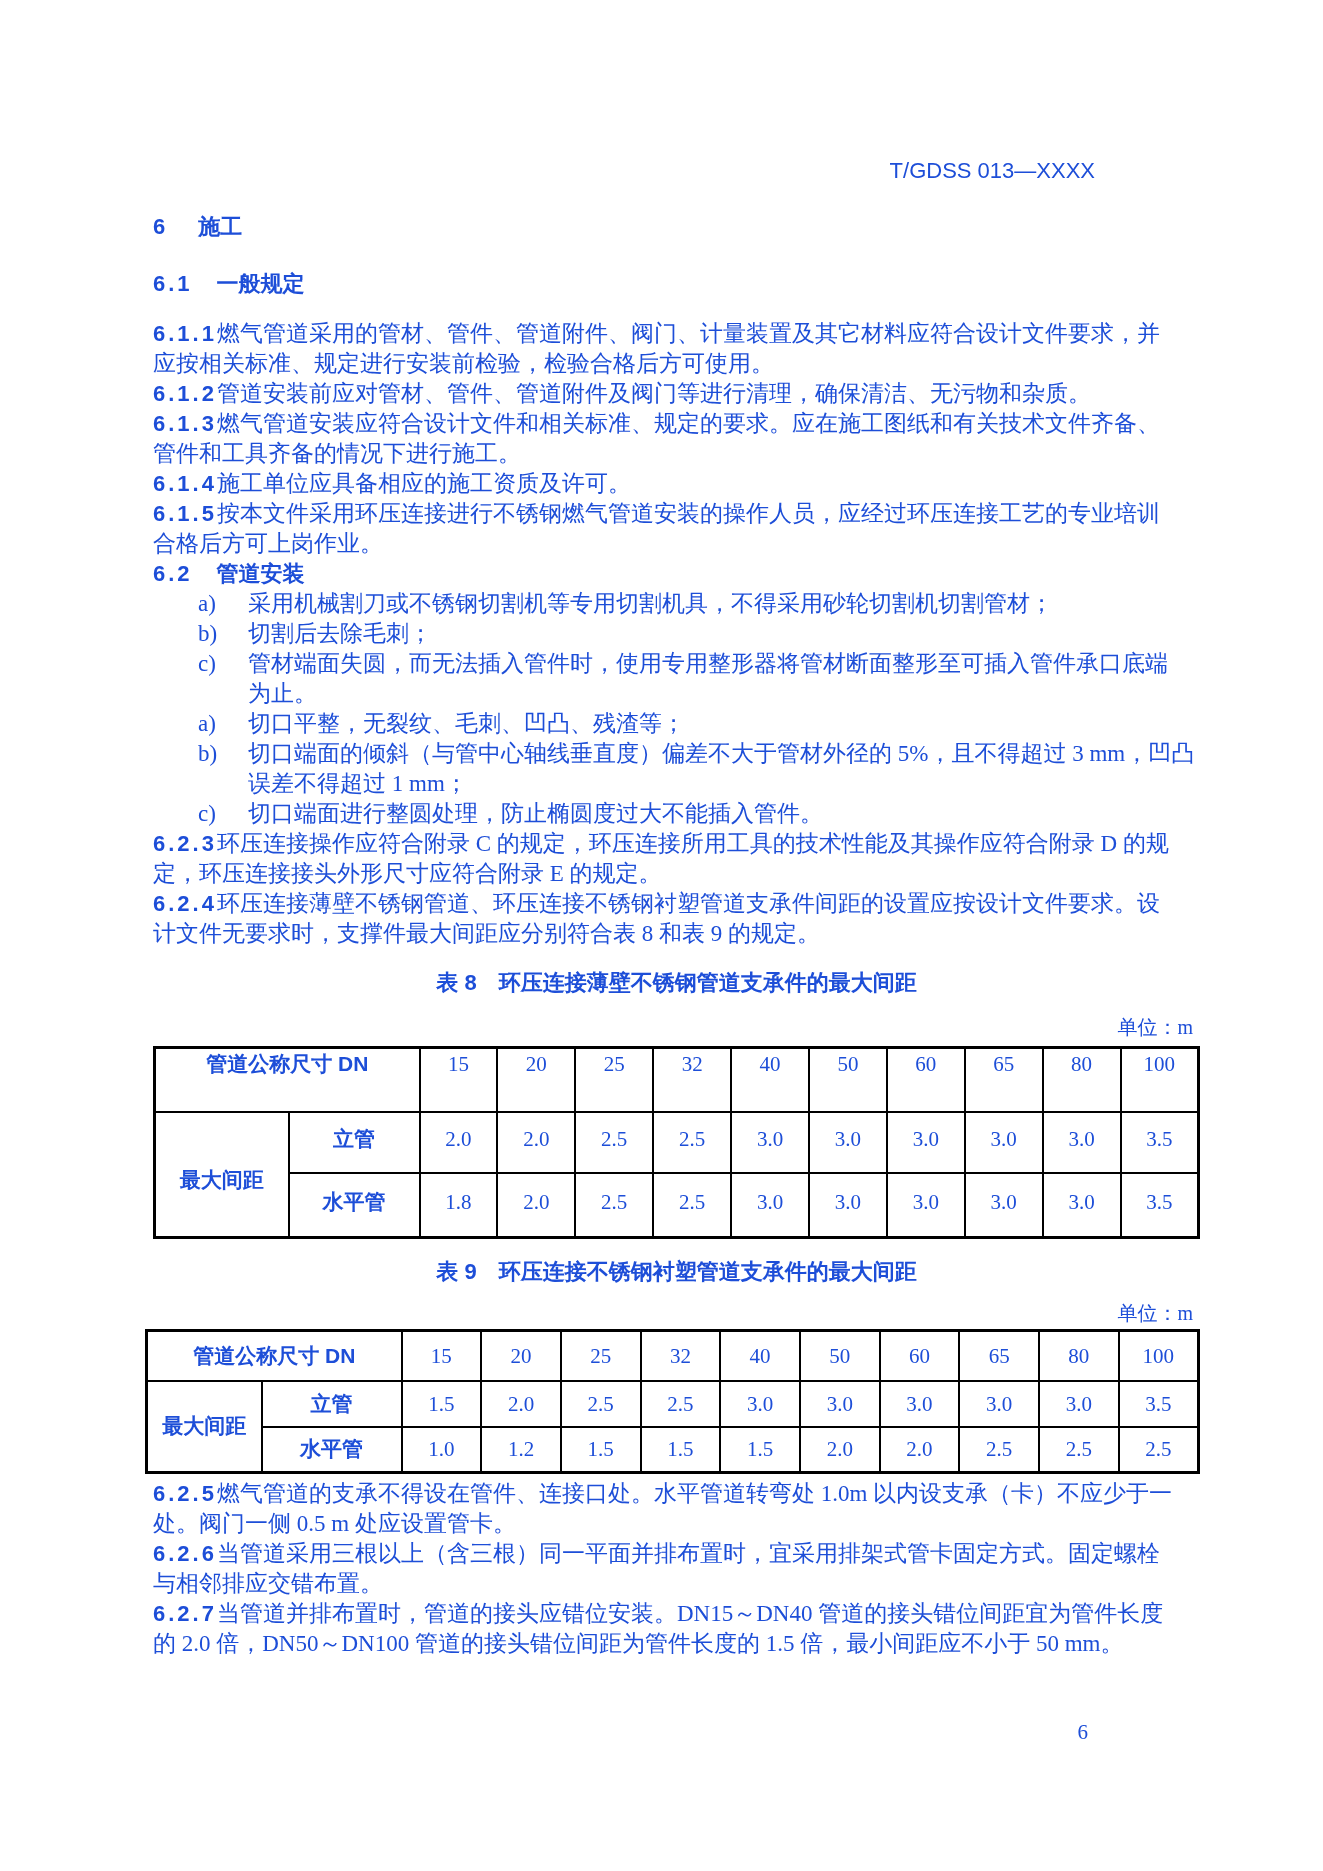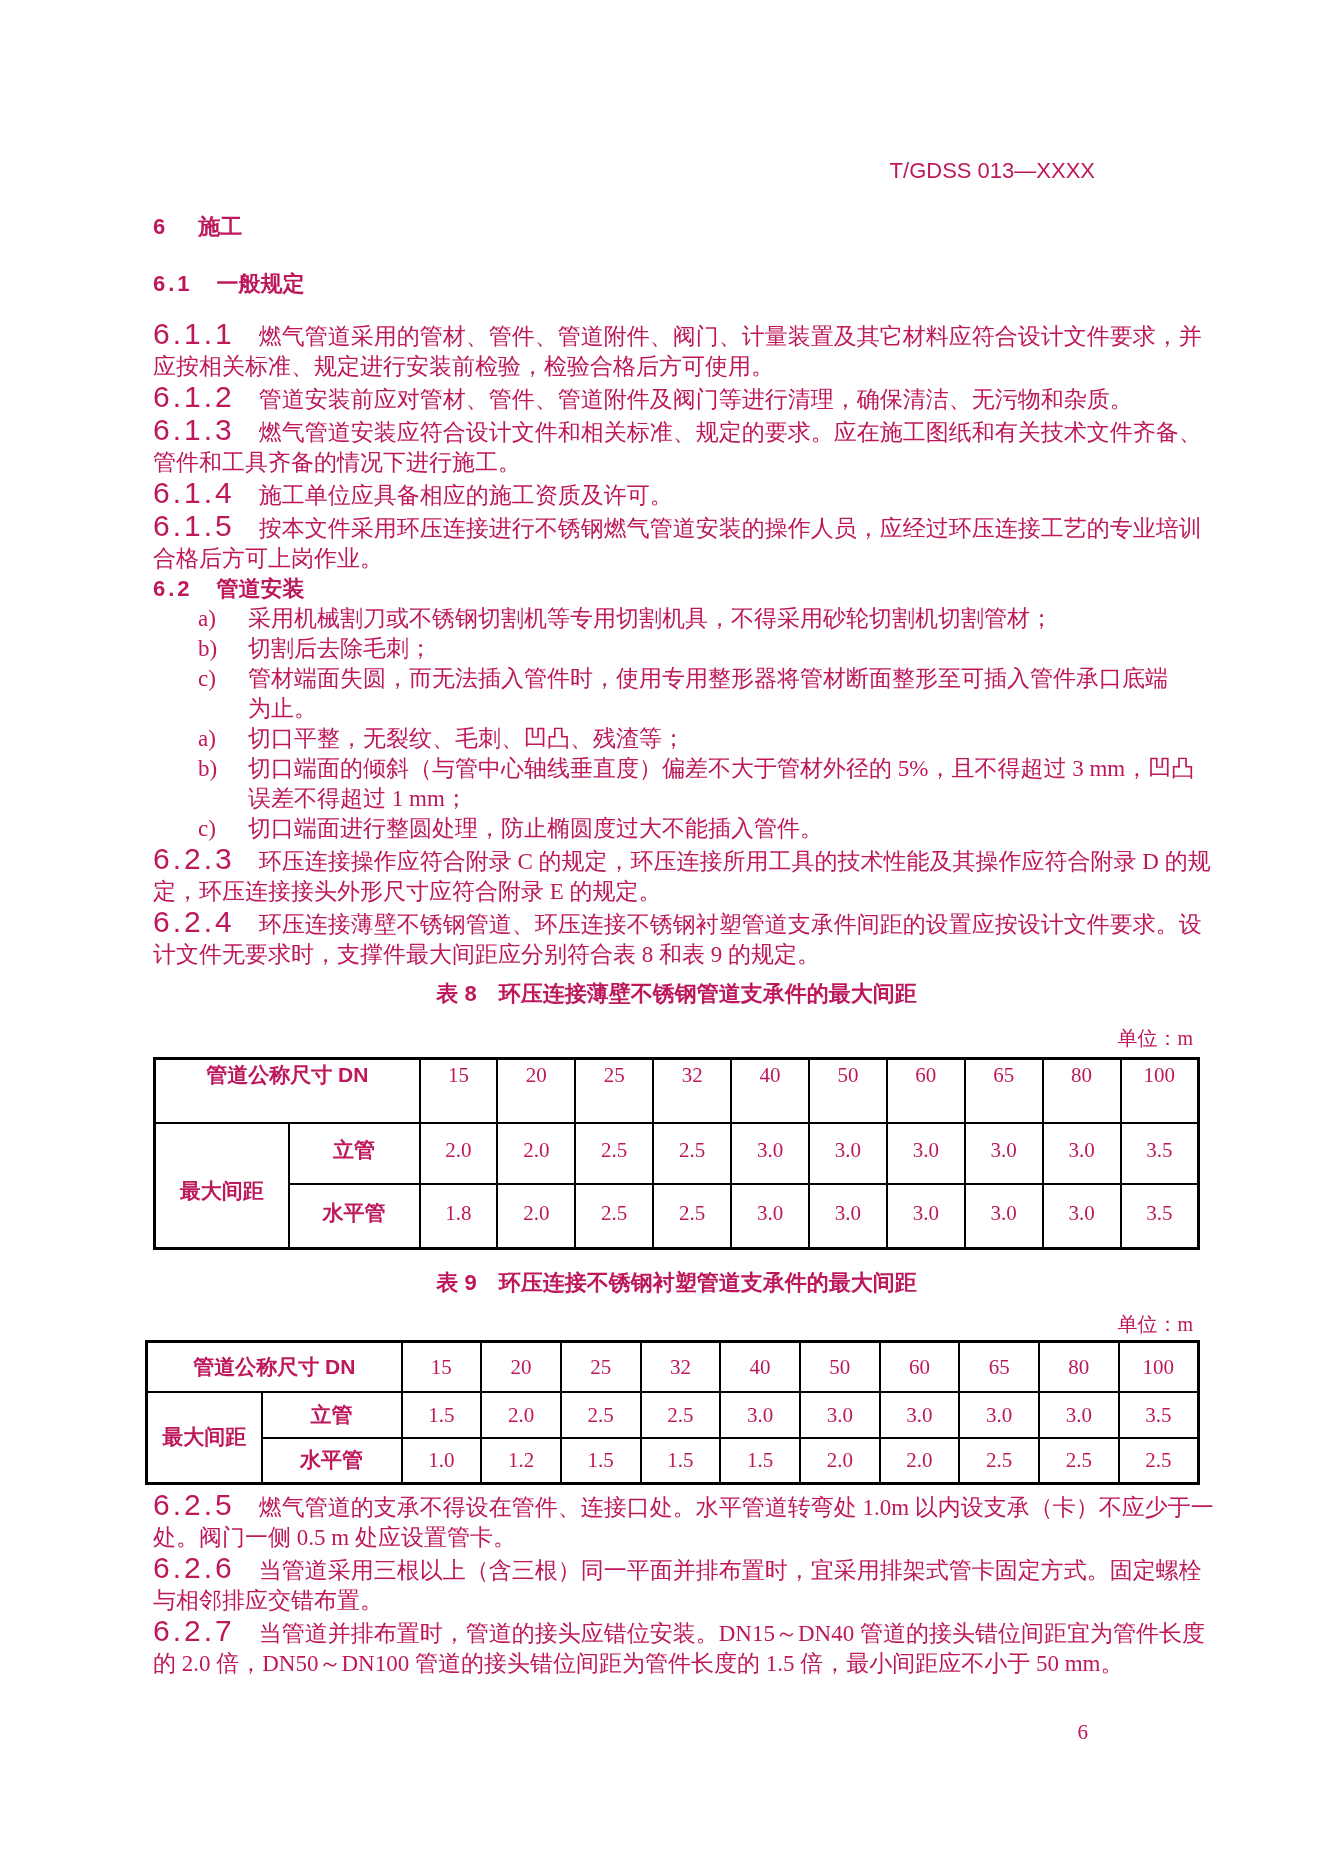--- a/index.html
+++ b/index.html
@@ -2,21 +2,21 @@
 <html><head>
 <meta charset="utf-8">
 <style>
   * { margin: 0; padding: 0; box-sizing: border-box; }
   html, body { background: #ffffff; }
   .page {
     position: relative;
     width: 1221px;
     height: 1871px;
     background: #ffffff;
-    color: #be185d;
+    color: #1d4ed8;
     font-family: "Liberation Serif", "DejaVu Serif", serif;
     overflow: hidden;
   }
   .doc-code {
     position: absolute;
     top: 158px;
     right: 126px;
     font-family: "Liberation Sans", "DejaVu Sans", sans-serif;
     font-size: 22px;
     line-height: 26px;
@@ -35,37 +35,36 @@
     font-size: 22px;
     line-height: 30px;
   }
   .h1 { margin-bottom: 27px; }
   .h2 { margin-bottom: 20px; }
   .h1 .hnum { letter-spacing: 3px; margin-right: 30px; }
   .h2 .hnum, .h-inline .hnum { letter-spacing: 3px; margin-right: 24px; }
   .clause { margin: 0; }
   .clause .cnum {
     font-family: "Liberation Sans", "DejaVu Sans", sans-serif;
-    font-weight: normal;
-    font-size: 30px;
+    font-weight: bold;
+    font-size: 22px;
     letter-spacing: 3px;
-    margin-right: 24px;
   }
   .ctext { white-space: pre-line; }
   .li { position: relative; padding-left: 95px; margin: 0; }
   .li .lbl { position: absolute; left: 45px; top: 0; }
   .tbl-caption {
     font-family: "Liberation Sans", "DejaVu Sans", sans-serif;
     font-weight: bold;
     font-size: 22px;
     line-height: 30px;
     text-align: center;
     width: 1047px;
   }
-  .cap8 { margin-top: 9px; }
+  .cap8 { margin-top: 19px; }
   .cap9 { margin-top: 18px; }
   .unit {
     font-size: 20px;
     line-height: 26px;
     text-align: right;
     padding-right: 48px;
   }
   .unit8 { margin-top: 16px; }
   .unit9 { margin-top: 13px; }
   table.t {

